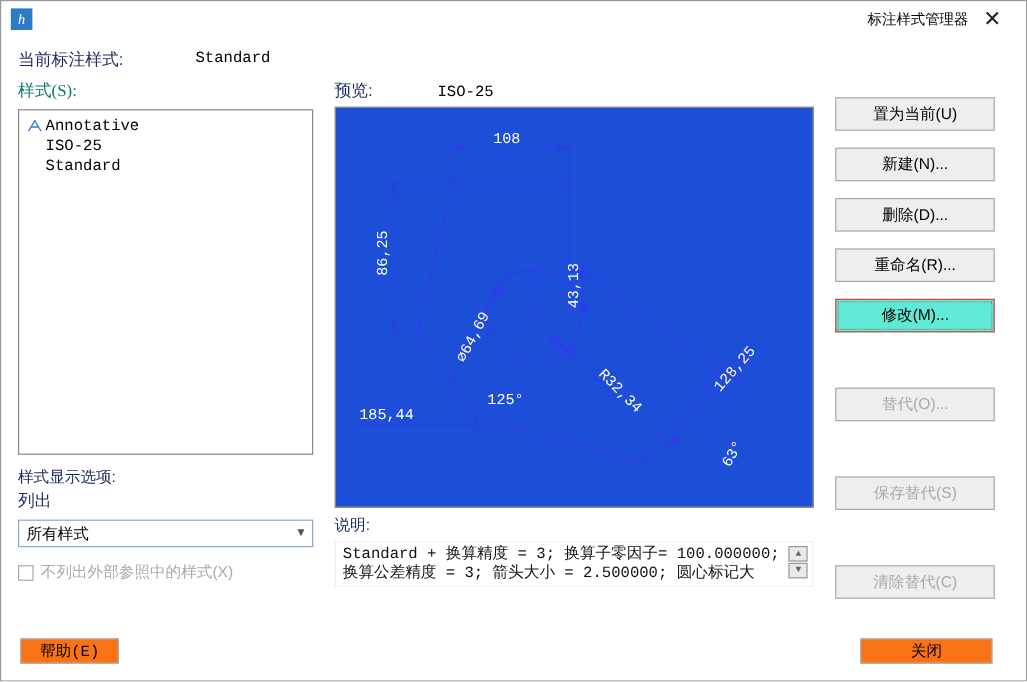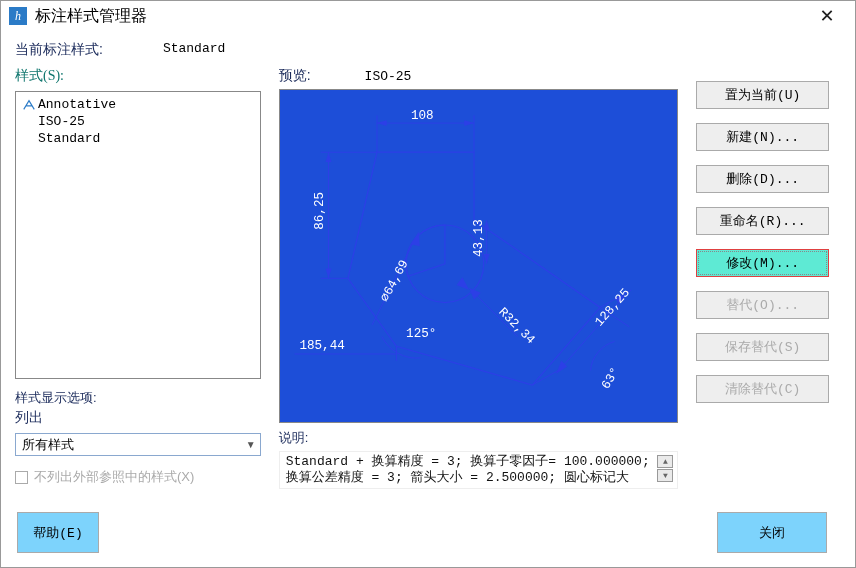--- a/index.html
+++ b/index.html
@@ -1,20 +1,20 @@
 <!DOCTYPE html>
 <html><head>
 <meta charset="utf-8">
 <style>
 * { box-sizing: border-box; margin: 0; padding: 0; }
 body { font-family: "Microsoft YaHei", SimSun, sans-serif; font-size: 13px; background: #fff; width: 856px; height: 568px; overflow: hidden; }
 .window { width: 856px; height: 568px; border: 1px solid #999; background: #fff; display: flex; flex-direction: column; }
 .titlebar { height: 30px; display: flex; align-items: center; padding: 0 8px; }
 .app-icon { width: 18px; height: 18px; background: #2b7bc7; margin-right: 8px; display: inline-flex; align-items: center; justify-content: center; color: #fff; font-size: 12px; font-style: italic; font-family: serif; }
-.title-text { flex: 1; font-size: 16px; }
+.title-text { flex: 1; font-size: 12px; text-align: right; }
 .close-btn { width: 40px; height: 28px; display: flex; align-items: center; justify-content: center; font-size: 18px; cursor: pointer; color: #222; }
 .content { flex: 1; padding: 10px 26px 14px 14px; display: flex; flex-direction: column; gap: 8px; }
 .row1 { display: flex; gap: 60px; }
 .label-dark { color: #1a2a5a; font-size: 14px; }
 .std-name { font-family: "Courier New", monospace; }
 .row2 { display: flex; gap: 18px; flex: 1; }
 .left-col { width: 252px; display: flex; flex-direction: column; gap: 6px; }
 .list-label { color: #0f766e; font-family: Liberation Serif, serif; }
 .style-list { border: 1px solid #888; height: 288px; background: #fff; padding: 4px 6px; font-family: Liberation Mono, monospace; font-size: 13px; line-height: 17px; color: #000; }
 .list-item { display: flex; align-items: center; gap: 2px; }
@@ -24,26 +24,26 @@
 .chk-row { display: flex; align-items: center; gap: 6px; margin-top: 6px; color: #aaa; font-size: 13px; }
 .chk-box { width: 13px; height: 13px; border: 1px solid #aaa; background: #fff; }
 .mid-col { width: 410px; display: flex; flex-direction: column; gap: 4px; }
 .prev-header { display: flex; align-items: center; gap: 54px; }
 .preview-box { border: 1px solid #888; height: 334px; background: #1d4ed8; position: relative; }
 .desc-label { color: #1a2a5a; margin-top: 2px; }
 .desc-box { border: 1px solid #eee; padding: 2px 6px; font-family: "Courier New", monospace; font-size: 13px; line-height: 16px; color: #121212; position: relative; }
 .spin { position: absolute; right: 4px; top: 3px; display: flex; flex-direction: column; gap: 1px; }
 .spin-btn { width: 16px; height: 13px; border: 1px solid #999; background: #eaeaea; font-size: 8px; display: flex; align-items: center; justify-content: center; color: #666; }
 .right-col { width: 136px; display: flex; flex-direction: column; gap: 14px; padding-top: 14px; }
-.btn { height: 28px; border: 1px solid #aaa; background: #eee; display: flex; align-items: center; justify-content: center; font-size: 13px; font-family: Liberation Mono, monospace; cursor: pointer; }
-.btn.disabled { color: #aaa; }
+.btn { height: 28px; border: 1px solid #aaa; background: #eee; display: flex; align-items: center; justify-content: center; font-size: 13px; font-family: Liberation Sans, sans-serif; cursor: pointer; }
+.btn.disabled { color: #aaa; margin-top: 32px; }
 .btn.highlight { border: 1px solid #e04040; background: #5eead4; position: relative; }
 .btn.highlight::before { content: ""; position: absolute; inset: 1px; border: 1px dotted #888; }
 .footer { display: flex; justify-content: space-between; padding: 0 2px; margin-top: auto; }
-.btn-sm { width: 82px; height: 41px; border: 1px solid #aaa; background: #7dd3fc; display: flex; align-items: center; justify-content: center; font-family: SimSun, "Courier New", monospace; font-size: 13px; cursor: pointer; }
+.btn-sm { width: 82px; height: 21px; border: 1px solid #aaa; background: #f97316; display: flex; align-items: center; justify-content: center; font-family: SimSun, "Courier New", monospace; font-size: 13px; cursor: pointer; }
 .icon-anno { width: 14px; height: 14px; display: inline-block; }
 
 .preview-box svg { width: 100%; height: 100%; }
 .dim-line { stroke: #2c3fe6; stroke-width: 1; fill: none; }
 .shape { stroke: #2c3fe6; stroke-width: 1.2; fill: none; }
 .dim-text { fill: #fff; font-size: 13px; font-family: "Courier New", monospace; }
 .arrow { fill: #2c3fe6; }
 </style>
 </head>
 <body>

